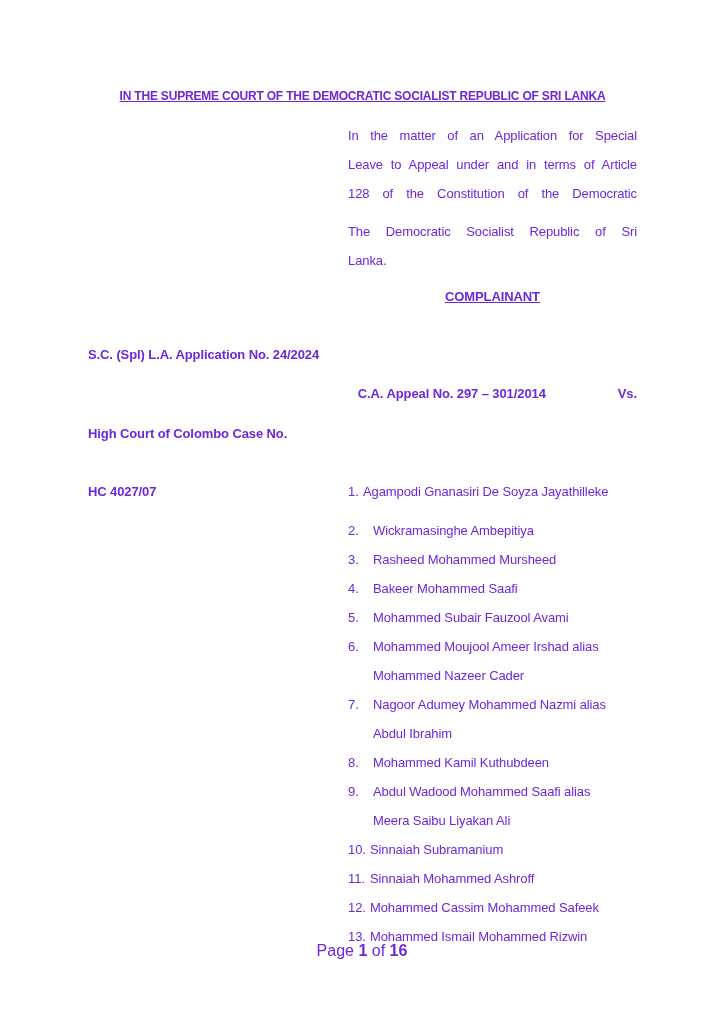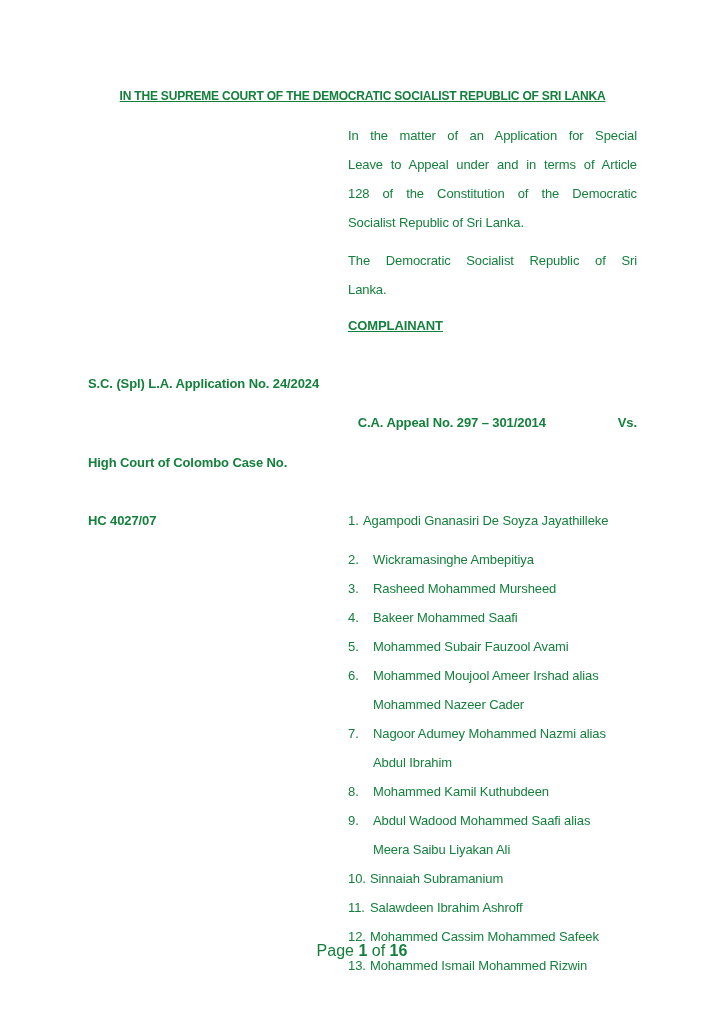--- a/index.html
+++ b/index.html
@@ -7,21 +7,21 @@
     padding: 0;
     background: #ffffff;
   }
   .page {
     position: relative;
     width: 724px;
     height: 1024px;
     background: #ffffff;
     font-family: "Liberation Sans", sans-serif;
     font-size: 13px;
-    color: #15803d;
+    color: #6d28d9;
     line-height: 29px;
     letter-spacing: -0.1px;
     overflow: hidden;
   }
   .content {
     position: absolute;
     left: 88px;
     top: 0;
     width: 549px;
     padding-top: 82px;
@@ -45,21 +45,21 @@
     text-align-last: justify;
     text-justify: inter-word;
   }
   .jlast { text-align: left; }
   .complainant {
     margin-left: 260px;
     width: 289px;
     margin-bottom: 12px;
     font-weight: bold;
     text-decoration: underline;
-    text-align: left;
+    text-align: center;
   }
   .case-line { font-weight: bold; }
   .mb9  { margin-bottom: 9px; }
   .mb10 { margin-bottom: 10px; margin-top: 29px; }
   .mb11 { margin-bottom: 11px; justify-content: flex-end; }
   .row { display: flex; }
   .left-cell { width: 260px; flex-shrink: 0; }
   .acc-list { margin-left: 260px; }
   .acc-item { display: flex; }
   .num { flex-shrink: 0; }
@@ -84,21 +84,20 @@
 
 <div class="page">
   <div class="content">
 
     <h1 class="title">IN THE SUPREME COURT OF THE DEMOCRATIC SOCIALIST REPUBLIC OF SRI LANKA</h1>
 
     <div class="right-col para1">
       <div class="jline">In the matter of an Application for Special</div>
       <div class="jline">Leave to Appeal under and in terms of Article</div>
       <div class="jline">128 of the Constitution of the Democratic</div>
-      <div class="jlast">Socialist Republic of Sri Lanka.</div>
     </div>
 
     <div class="right-col para2">
       <div class="jline">The Democratic Socialist Republic of Sri</div>
       <div class="jlast">Lanka.</div>
     </div>
 
     <div class="complainant">COMPLAINANT</div>
 
     <div class="case-line mb10">S.C. (Spl) L.A. Application No. 24/2024</div>
@@ -153,21 +152,21 @@
         <span class="num nsm">9.</span>
           <span class="nm">Abdul Wadood Mohammed Saafi alias
 Meera Saibu Liyakan Ali</span>
       </div>
       <div class="acc-item">
         <span class="num nlg">10.</span>
           <span class="nm">Sinnaiah Subramanium</span>
       </div>
       <div class="acc-item">
         <span class="num nlg">11.</span>
-          <span class="nm">Salawdeen Ibrahim Ashroff</span>
+          <span class="nm">Sinnaiah Mohammed Ashroff</span>
       </div>
       <div class="acc-item">
         <span class="num nlg">12.</span>
           <span class="nm">Mohammed Cassim Mohammed Safeek</span>
       </div>
       <div class="acc-item">
         <span class="num nlg">13.</span>
           <span class="nm">Mohammed Ismail Mohammed Rizwin</span>
       </div>
     </div>

